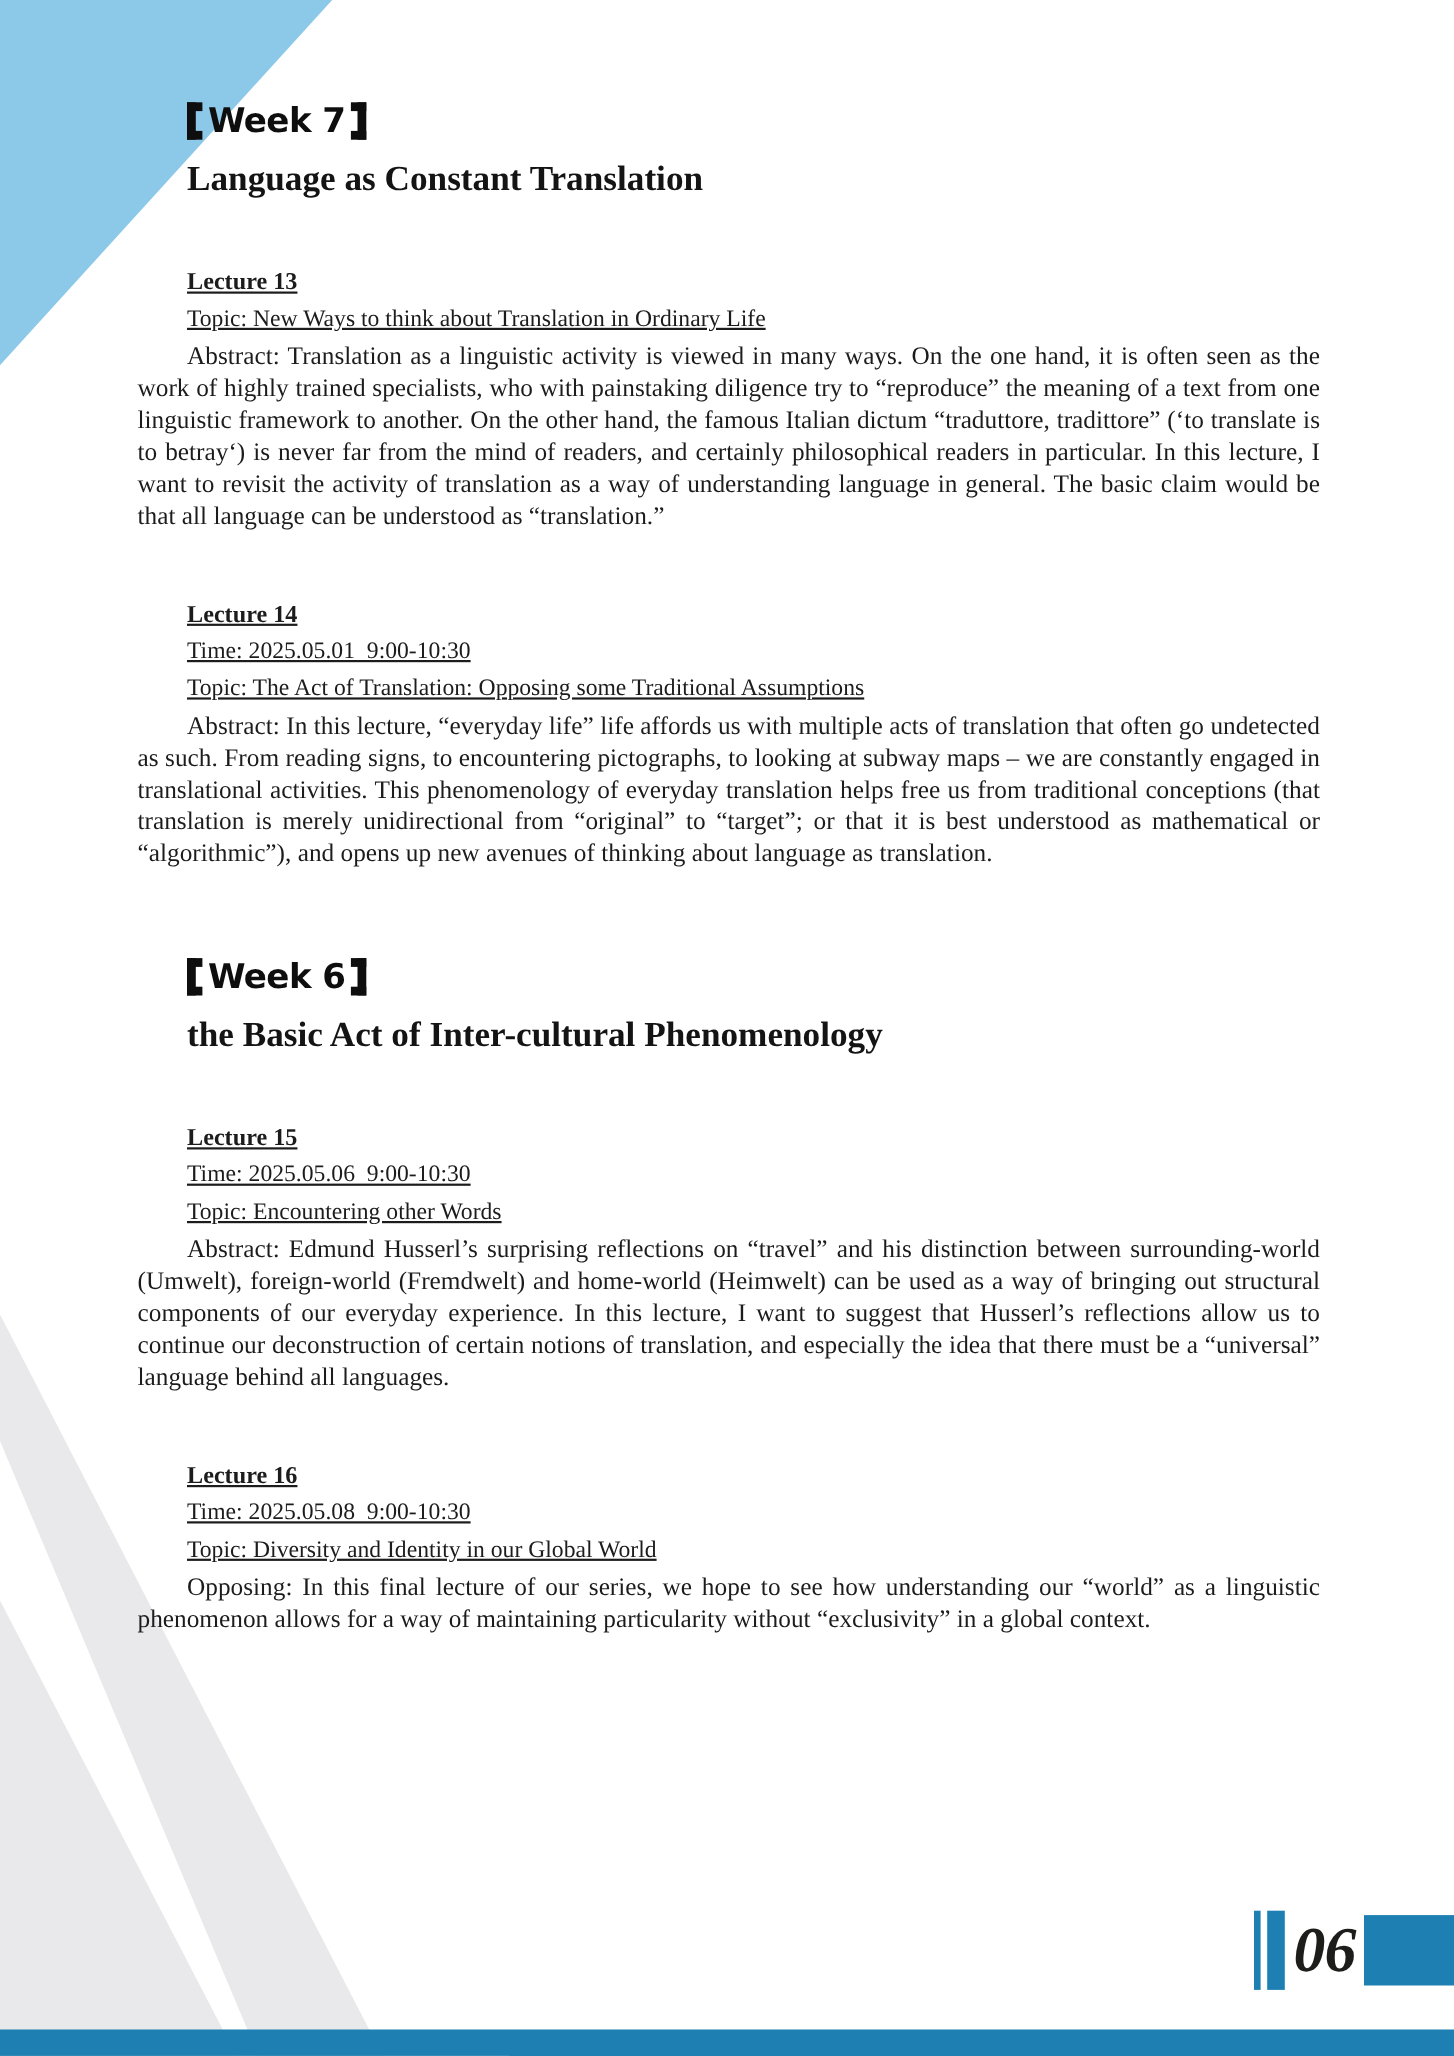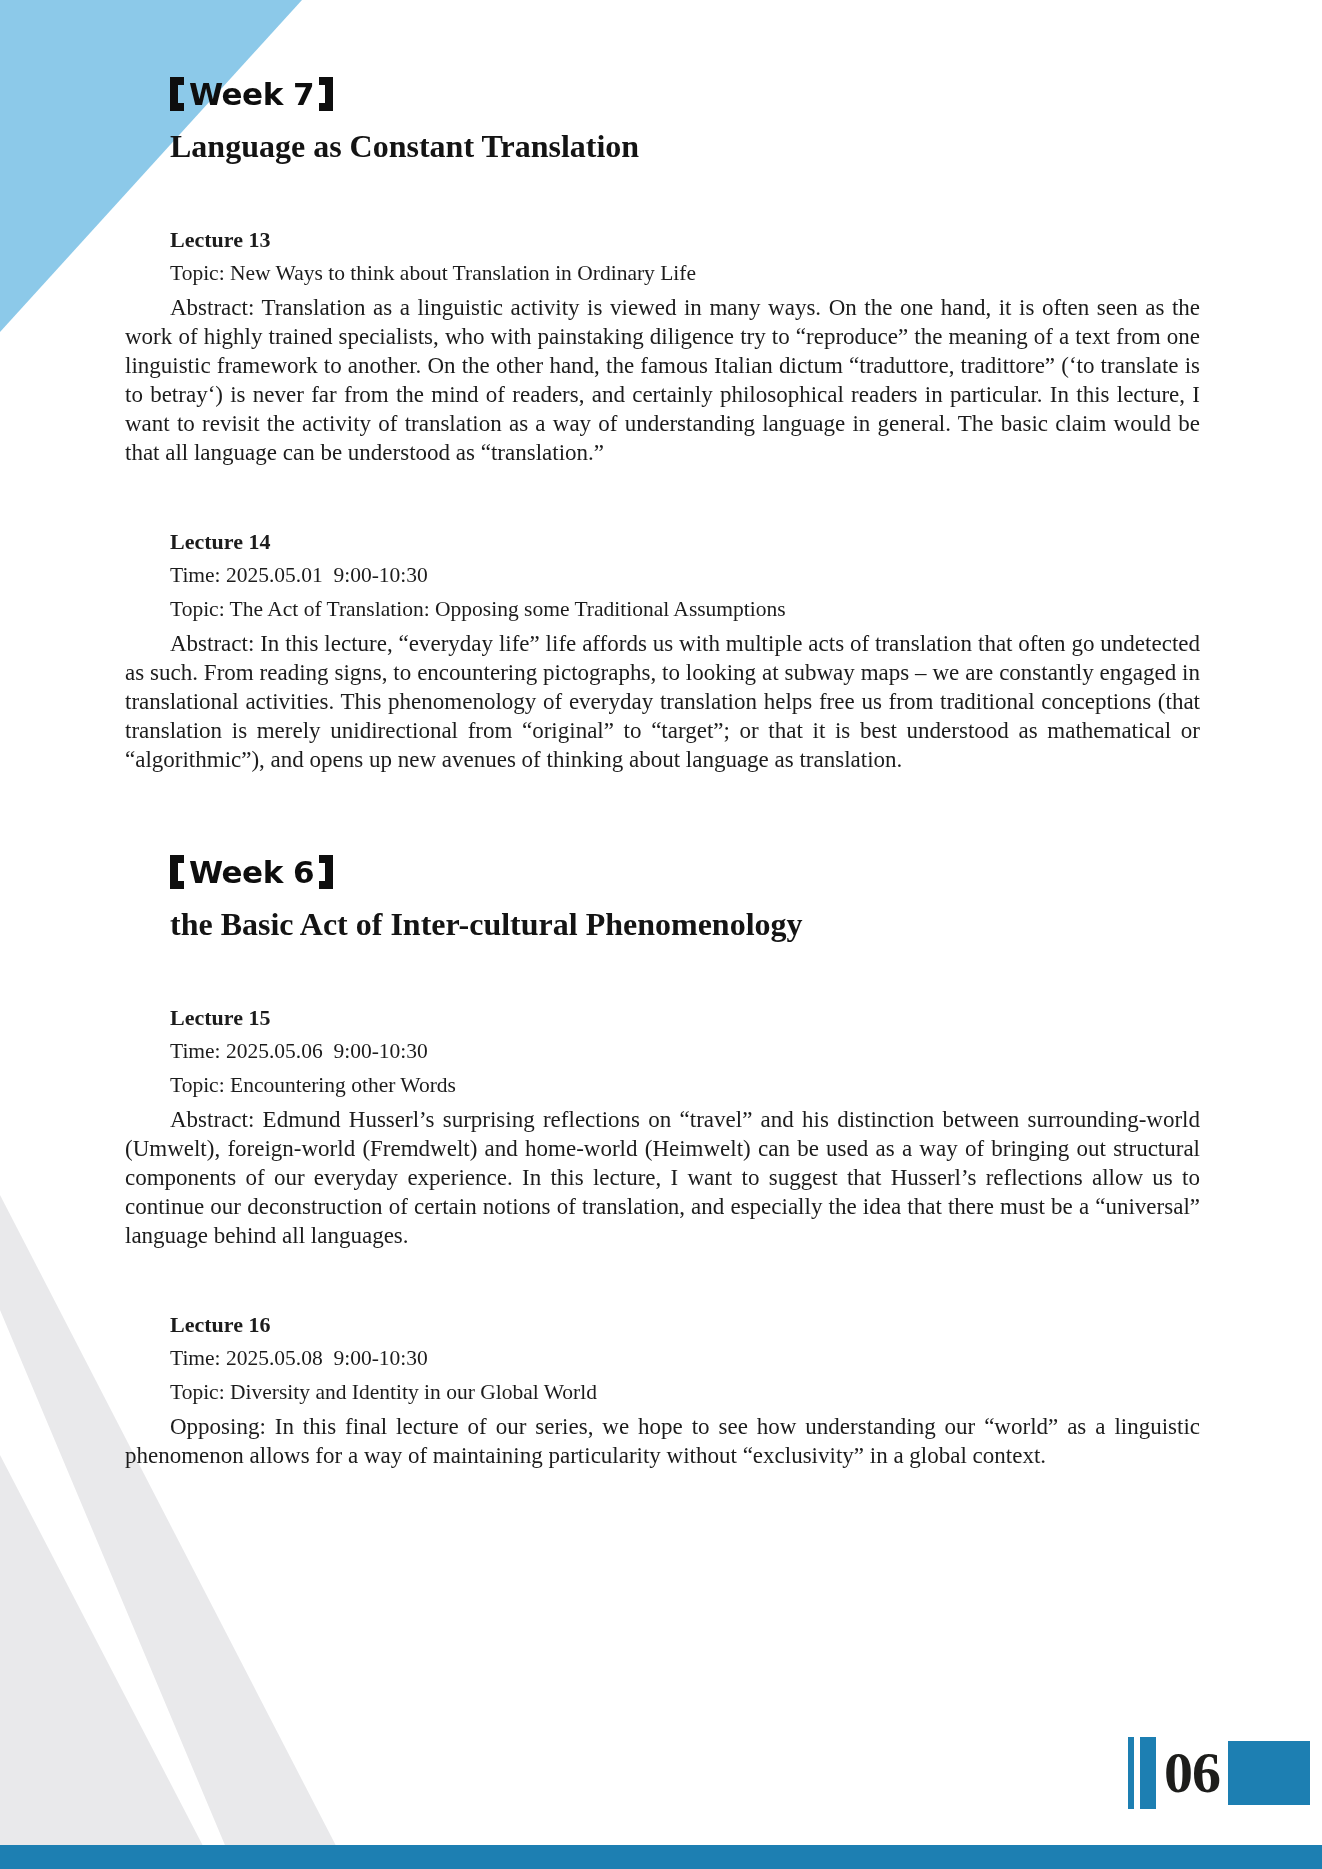--- a/index.html
+++ b/index.html
@@ -34,45 +34,46 @@
   }
   .bottom-strip {
     position:absolute; left:0; bottom:0;
     width:100%; height:24px;
     background: var(--accent-blue, #1d7fb2);
     z-index:5;
   }
 
   
   .footer-block {
-    position:absolute; right:12px; top:1736px;
+    position:absolute; right:0; top:1736px;
     height:74px;
     display:flex; align-items:center;
     z-index:6;
+    font-style:italic;
   }
   .fbar { background: var(--accent-blue, #1d7fb2); height:72px; }
   .fbar-thin { width:6px; margin-right:6px; }
   .fbar-wide { width:16px; margin-right:8px; }
   .pagenum {
     font-family:"Liberation Serif", serif;
     font-weight:bold;
     font-size:58px;
     line-height:1;
     color:#1d1d1b;
     letter-spacing:-1px;
     margin-right:8px;
   }
   .fsquare {
     width:82px; height:64px;
     background: var(--accent-blue, #1d7fb2);
   }
 
   
   .content {
-    position:absolute; left:125px; top:76px;
+    position:absolute; left:125px; top:92px;
     width:1075px;
     z-index:2;
   }
   .week-section { margin:0; }
   .week-section.second { margin-top:80px; }
 
   .week-title {
     display:flex; align-items:center;
     margin:0 0 0 45px;
     font-family:"DejaVu Sans", sans-serif;
@@ -96,20 +97,21 @@
     color:#141414;
   }
 
   .lecture { margin-top:60px; }
   .lecture .line {
     margin:0 0 5px 0;
     font-size:21.5px;
     line-height:29px;
     text-indent:45px;
     white-space:pre-wrap;
+    text-decoration:underline;
   }
   .lecture .name {
     font-weight:bold;
     font-size:22px;
   }
   .lecture .abstract {
     margin:0;
     font-size:23px;
     line-height:29px;
     text-align:justify;

